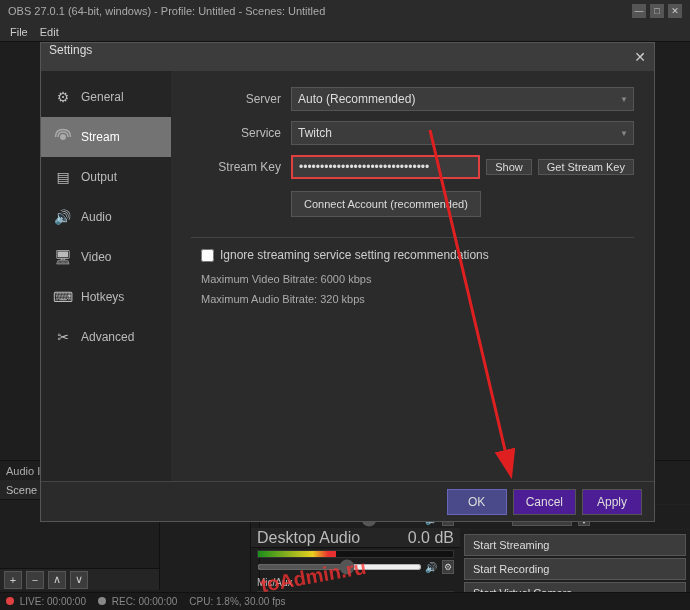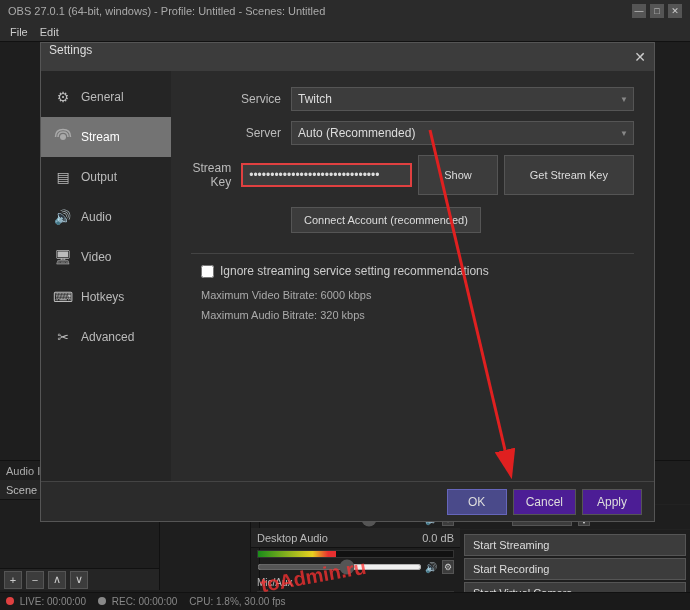--- a/index.html
+++ b/index.html
@@ -166,26 +166,26 @@
     .stream-key-input {
       flex: 1;
       height: 24px;
       background: #3c3c3c;
       border: 2px solid #e04040;
       color: #ddd;
       font-size: 12px;
       padding: 0 6px;
     }
     .btn-small {
-      height: 40px;
-      background: #3c3c3c;
-      border: 1px solid #555;
-      color: #ddd;
-      font-size: 11px;
-      padding: 0 25px;
+      height: 16px;
+      background: #3c3c3c;
+      border: 1px solid #555;
+      color: #ddd;
+      font-size: 11px;
+      padding: 0 8px;
       cursor: pointer;
       white-space: nowrap;
     }
 
     
     .btn-connect {
       height: 26px;
       background: #3c3c3c;
       border: 1px solid #555;
       color: #ddd;
@@ -351,21 +351,21 @@
       right: 230px;
       height: 130px;
     }
     .mixer-header {
       background: #252525;
       height: 20px;
       display: flex;
       align-items: center;
       justify-content: space-between;
       padding: 0 6px;
-      font-size: 11px;
+      font-size: 16px;
       color: #bbb;
       border-bottom: 1px solid #111;
       border-left: 1px solid #111;
     }
 
     
     .mixer-item {
       padding: 2px 6px;
       border-left: 1px solid #111;
     }
@@ -550,36 +550,36 @@
       </div>
       <div class="sidebar-item">
         <span class="sidebar-icon">✂</span>
         <span>Advanced</span>
       </div>
     </div>
 
     <div class="main-panel" style="padding-bottom:50px;">
 
       <div class="form-row">
+        <span class="form-label">Server</span>
+        <div class="form-control">
+          <div class="select-wrapper">
+            <select class="select-box">
+              <option>Auto (Recommended)</option>
+            </select>
+          </div>
+        </div>
+      </div>
+
+      <div class="form-row">
         <span class="form-label">Service</span>
         <div class="form-control">
           <div class="select-wrapper">
             <select class="select-box">
               <option>Twitch</option>
-            </select>
-          </div>
-        </div>
-      </div>
-
-      <div class="form-row">
-        <span class="form-label">Server</span>
-        <div class="form-control">
-          <div class="select-wrapper">
-            <select class="select-box">
-              <option>Auto (Recommended)</option>
             </select>
           </div>
         </div>
       </div>
 
       <div class="form-row">
         <span class="form-label">Stream Key</span>
         <div class="form-control">
           <input type="password" class="stream-key-input" value="mysecretstreamkey12345678901234" style="">
           <button class="btn-small">Show</button>

